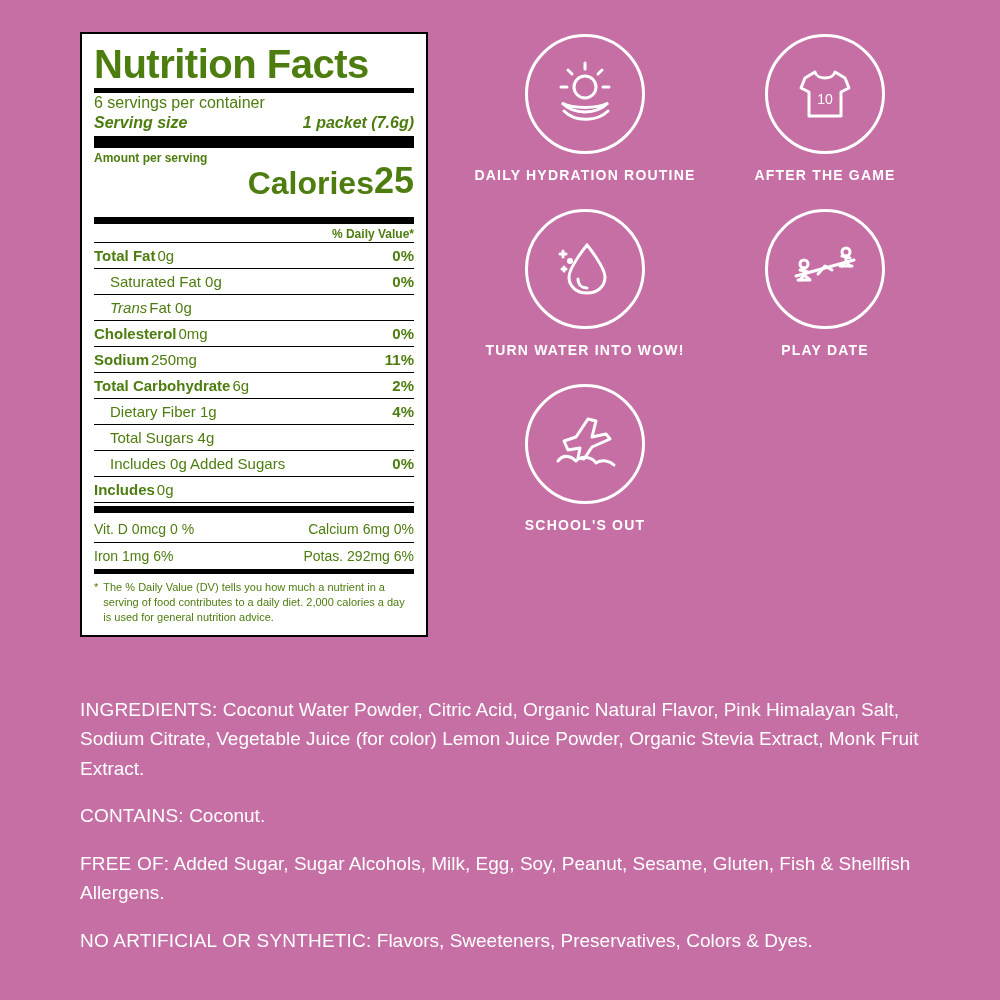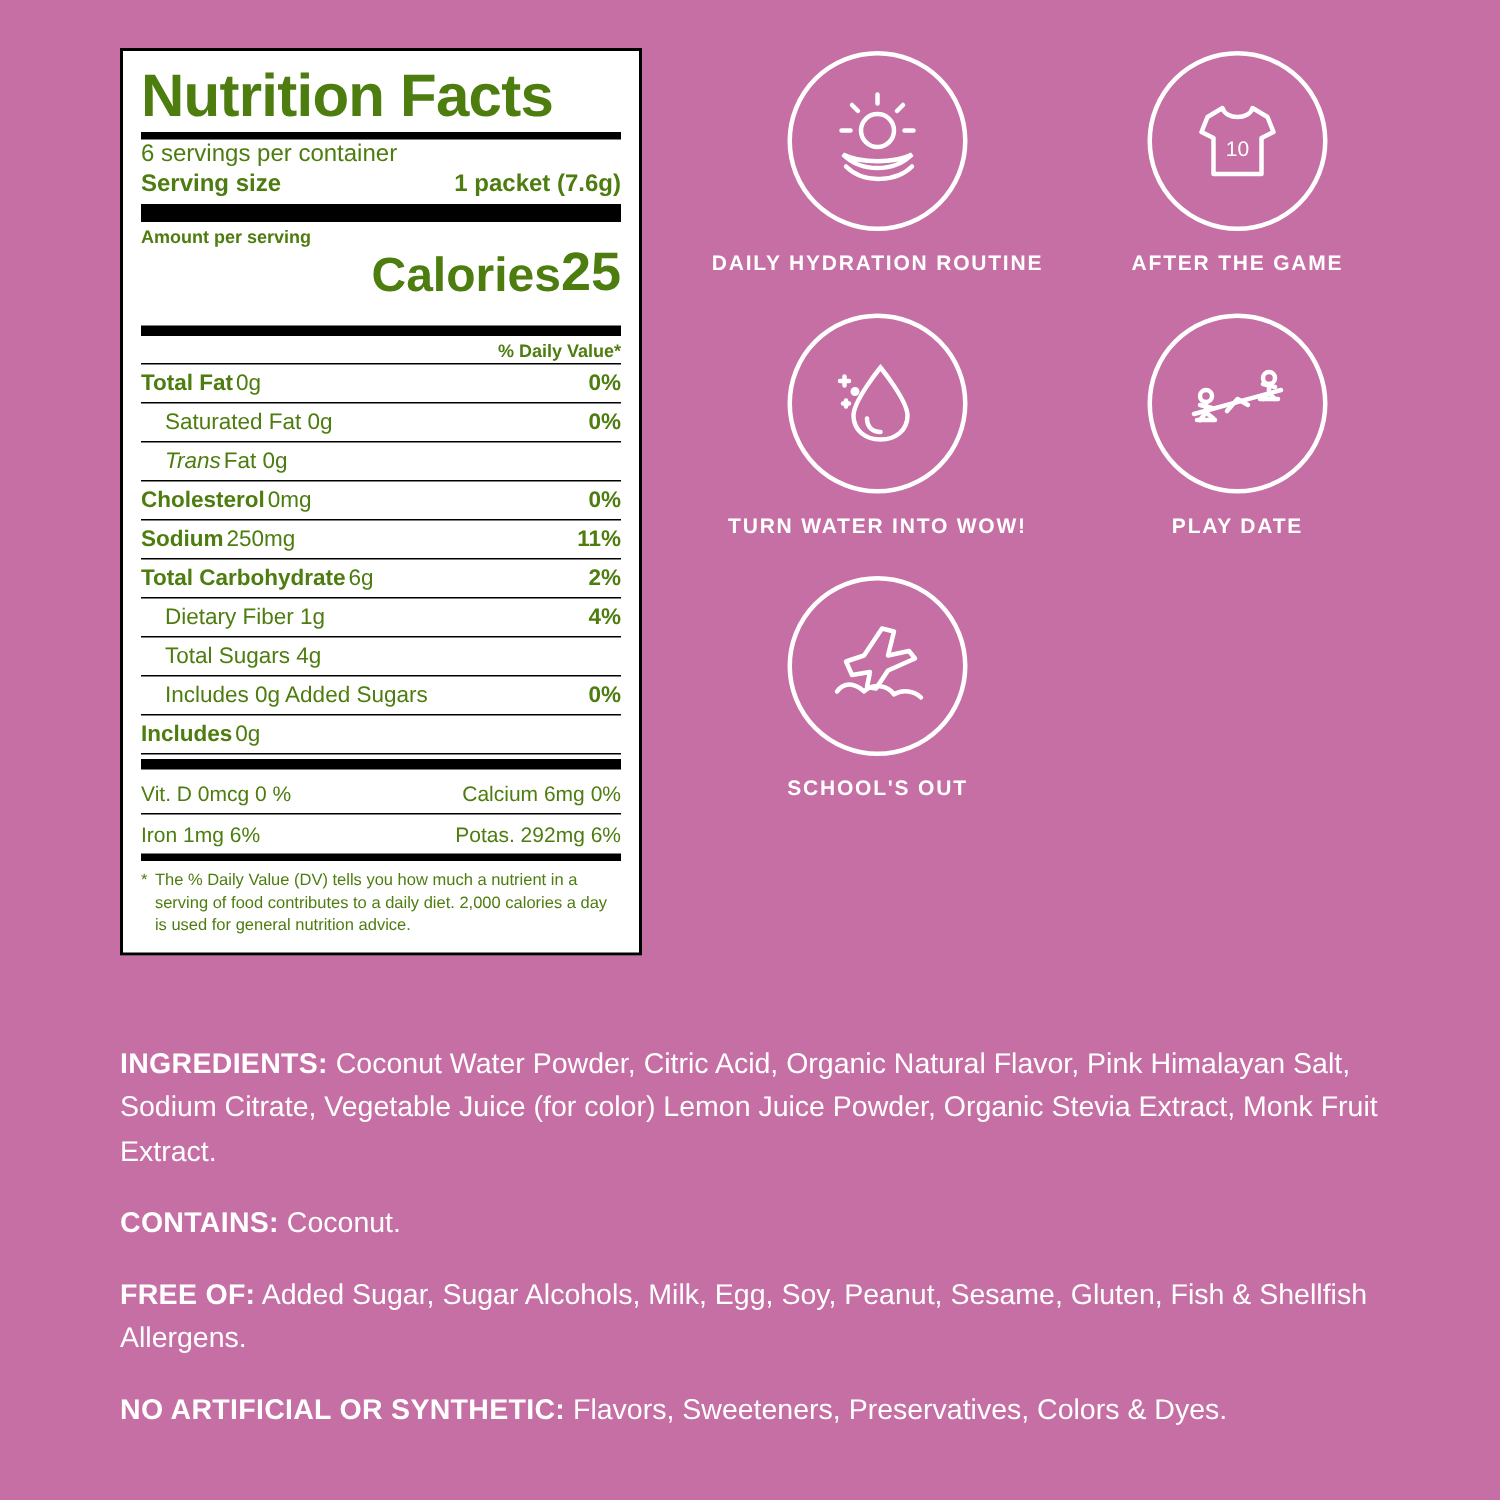--- a/index.html
+++ b/index.html
@@ -26,20 +26,21 @@
     letter-spacing:-0.5px;margin:2px 0 4px 0;
   }
   .rule-thin{border-bottom:1px solid #000;}
   .rule-med{border-bottom:5px solid #000;}
   .rule-thick{border-bottom:12px solid #000;margin:4px 0 3px 0;}
   .rule-mid{border-bottom:7px solid #000;margin:3px 0 3px 0;}
   .nf-servings{font-size:16px;line-height:1.25;margin-bottom:1px;}
   .nf-serving-size{
     font-size:16px;font-weight:bold;display:flex;justify-content:space-between;
     margin-bottom:3px;
+    font-style:italic;
   }
   .nf-amount{font-size:12px;font-weight:bold;margin-top:2px;}
   .nf-cal-row{
     display:flex;justify-content:flex-end;align-items:flex-end;
     margin-top:-2px;margin-bottom:18px;
   }
   .nf-cal-label{font-size:32px;font-weight:bold;line-height:1;}
   .nf-cal-val{font-size:36px;font-weight:bold;line-height:1;}
   .nf-dv{font-size:12px;font-weight:bold;text-align:right;margin:2px 0 1px 0;}
   .nf-row{
@@ -75,21 +76,21 @@
     margin-top:12px;color:#ffffff;font-size:14px;font-weight:bold;
     letter-spacing:1.2px;text-align:left;line-height:1.35;
     text-transform:uppercase;
   }
 
   
   .bottom{
     position:absolute;left:80px;top:695px;width:860px;color:#ffffff;
   }
   .para{font-size:19px;line-height:1.55;margin-bottom:18px;}
-  .para b{font-weight:bold;letter-spacing:0.2px;}
+  .para b{font-weight:normal;letter-spacing:0.2px;}
   .para .body{font-weight:normal;}
 </style>
 </head>
 <body>
 
 <div class="page">
 
   <div class="nf-panel">
     <div class="nf-title">Nutrition Facts</div>
     <div class="rule-med"></div>

